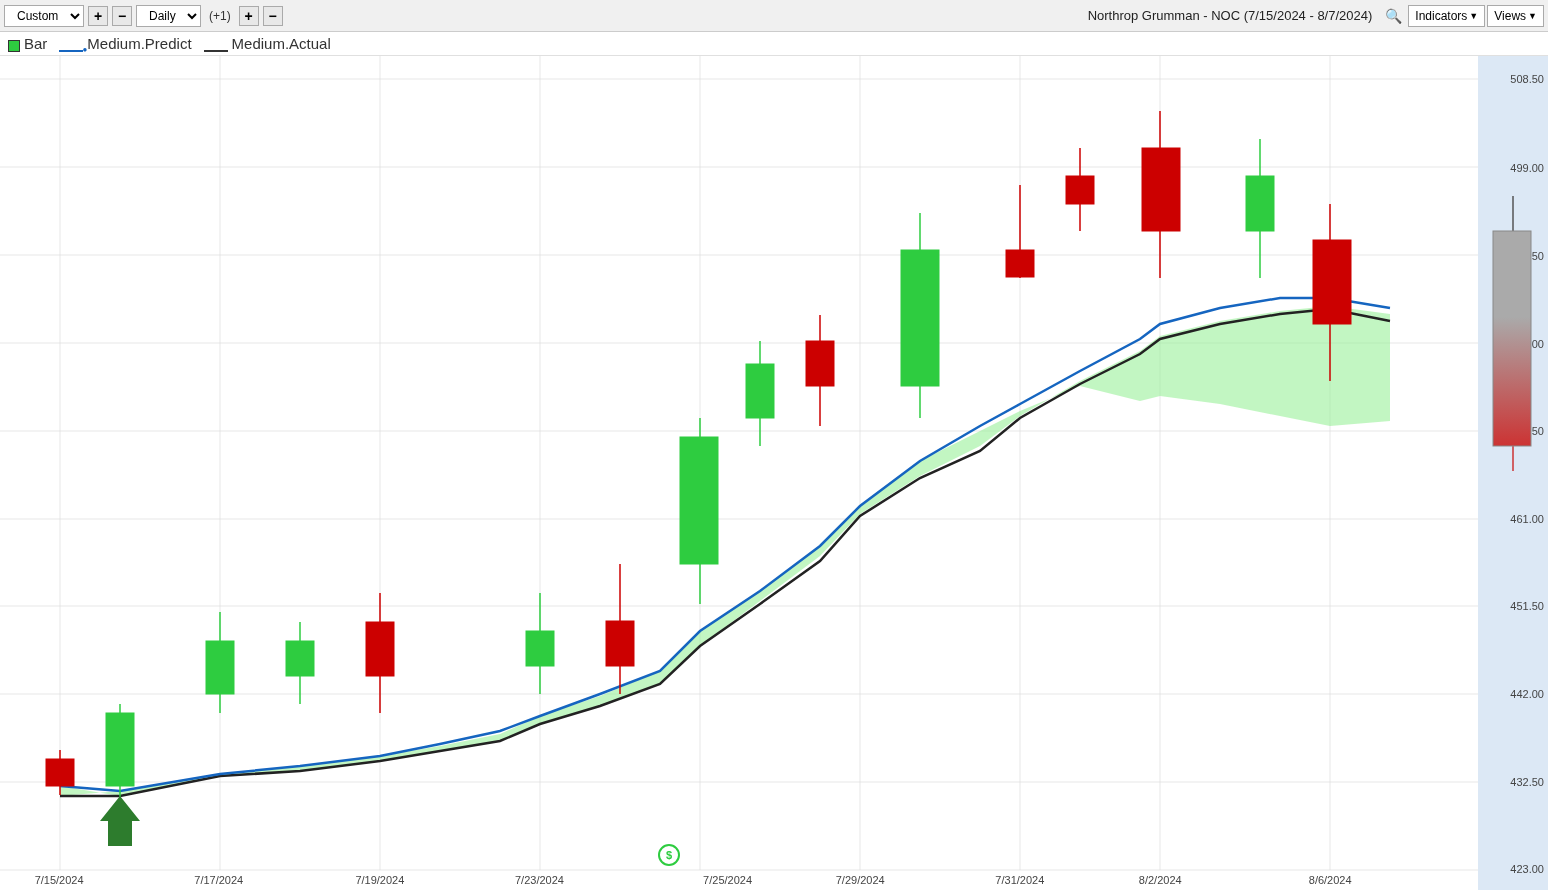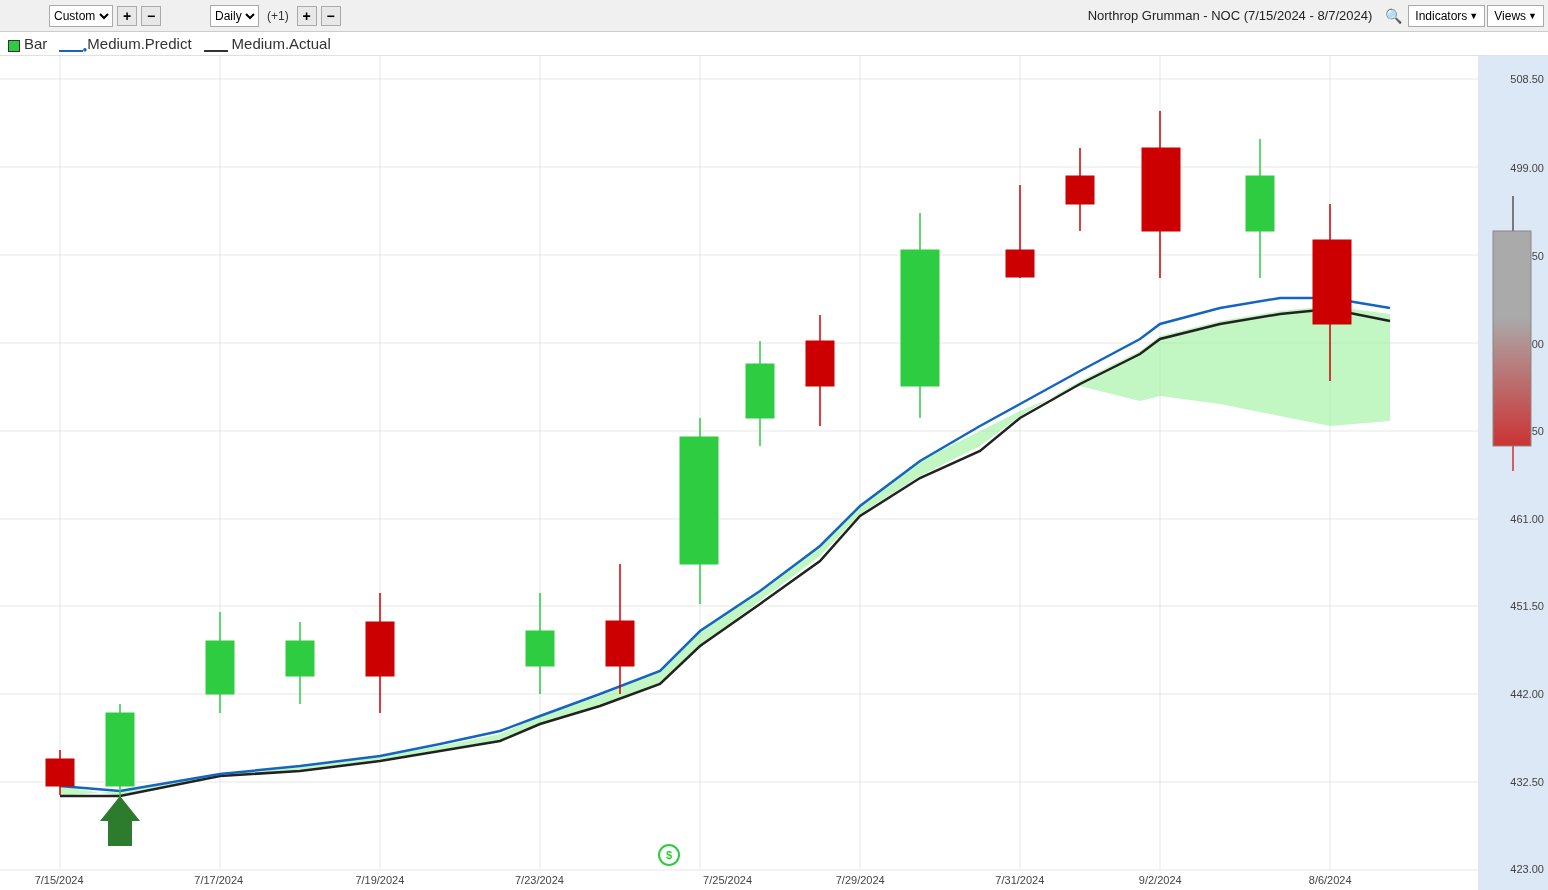--- a/index.html
+++ b/index.html
@@ -13,22 +13,21 @@
       background: #f0f0f0;
       border-bottom: 1px solid #ccc;
       padding: 0 4px;
       gap: 4px;
     }
     .toolbar-select {
       height: 22px;
       font-size: 12px;
       border: 1px solid #aaa;
       background: #fff;
-      padding: 0 0;
-      margin-left: 45px;
+      padding: 0 8px;
     }
     .toolbar-btn {
       width: 20px;
       height: 20px;
       font-size: 14px;
       font-weight: bold;
       border: 1px solid #aaa;
       background: #e8e8e8;
       cursor: pointer;
       display: flex; align-items: center; justify-content: center;
@@ -328,21 +327,21 @@
     <div class="dollar-circle" style="left: 658px; bottom: 24px; width: 22px; height: 22px; font-size: 11px;">$</div>
 
     <div id="xaxis">
       <span class="x-label" style="left: 4%;">7/15/2024</span>
       <span class="x-label" style="left: 14.8%;">7/17/2024</span>
       <span class="x-label" style="left: 25.7%;">7/19/2024</span>
       <span class="x-label" style="left: 36.5%;">7/23/2024</span>
       <span class="x-label" style="left: 47.4%; margin-left: 27px;">7/25/2024</span>
       <span class="x-label" style="left: 58.2%;">7/29/2024</span>
       <span class="x-label" style="left: 69%;">7/31/2024</span>
-      <span class="x-label" style="left: 78.5%;">9/2/2024</span>
+      <span class="x-label" style="left: 78.5%;">8/2/2024</span>
       <span class="x-label" style="left: 90%;">8/6/2024</span>
     </div>
   </div>
 
   <div id="chart-right-panel">
 
     <div id="yaxis">
       <span class="y-label" style="top: 2.7%;">508.50</span>
       <span class="y-label" style="top: 13.4%;">499.00</span>
       <span class="y-label" style="top: 24%;">489.50</span>

